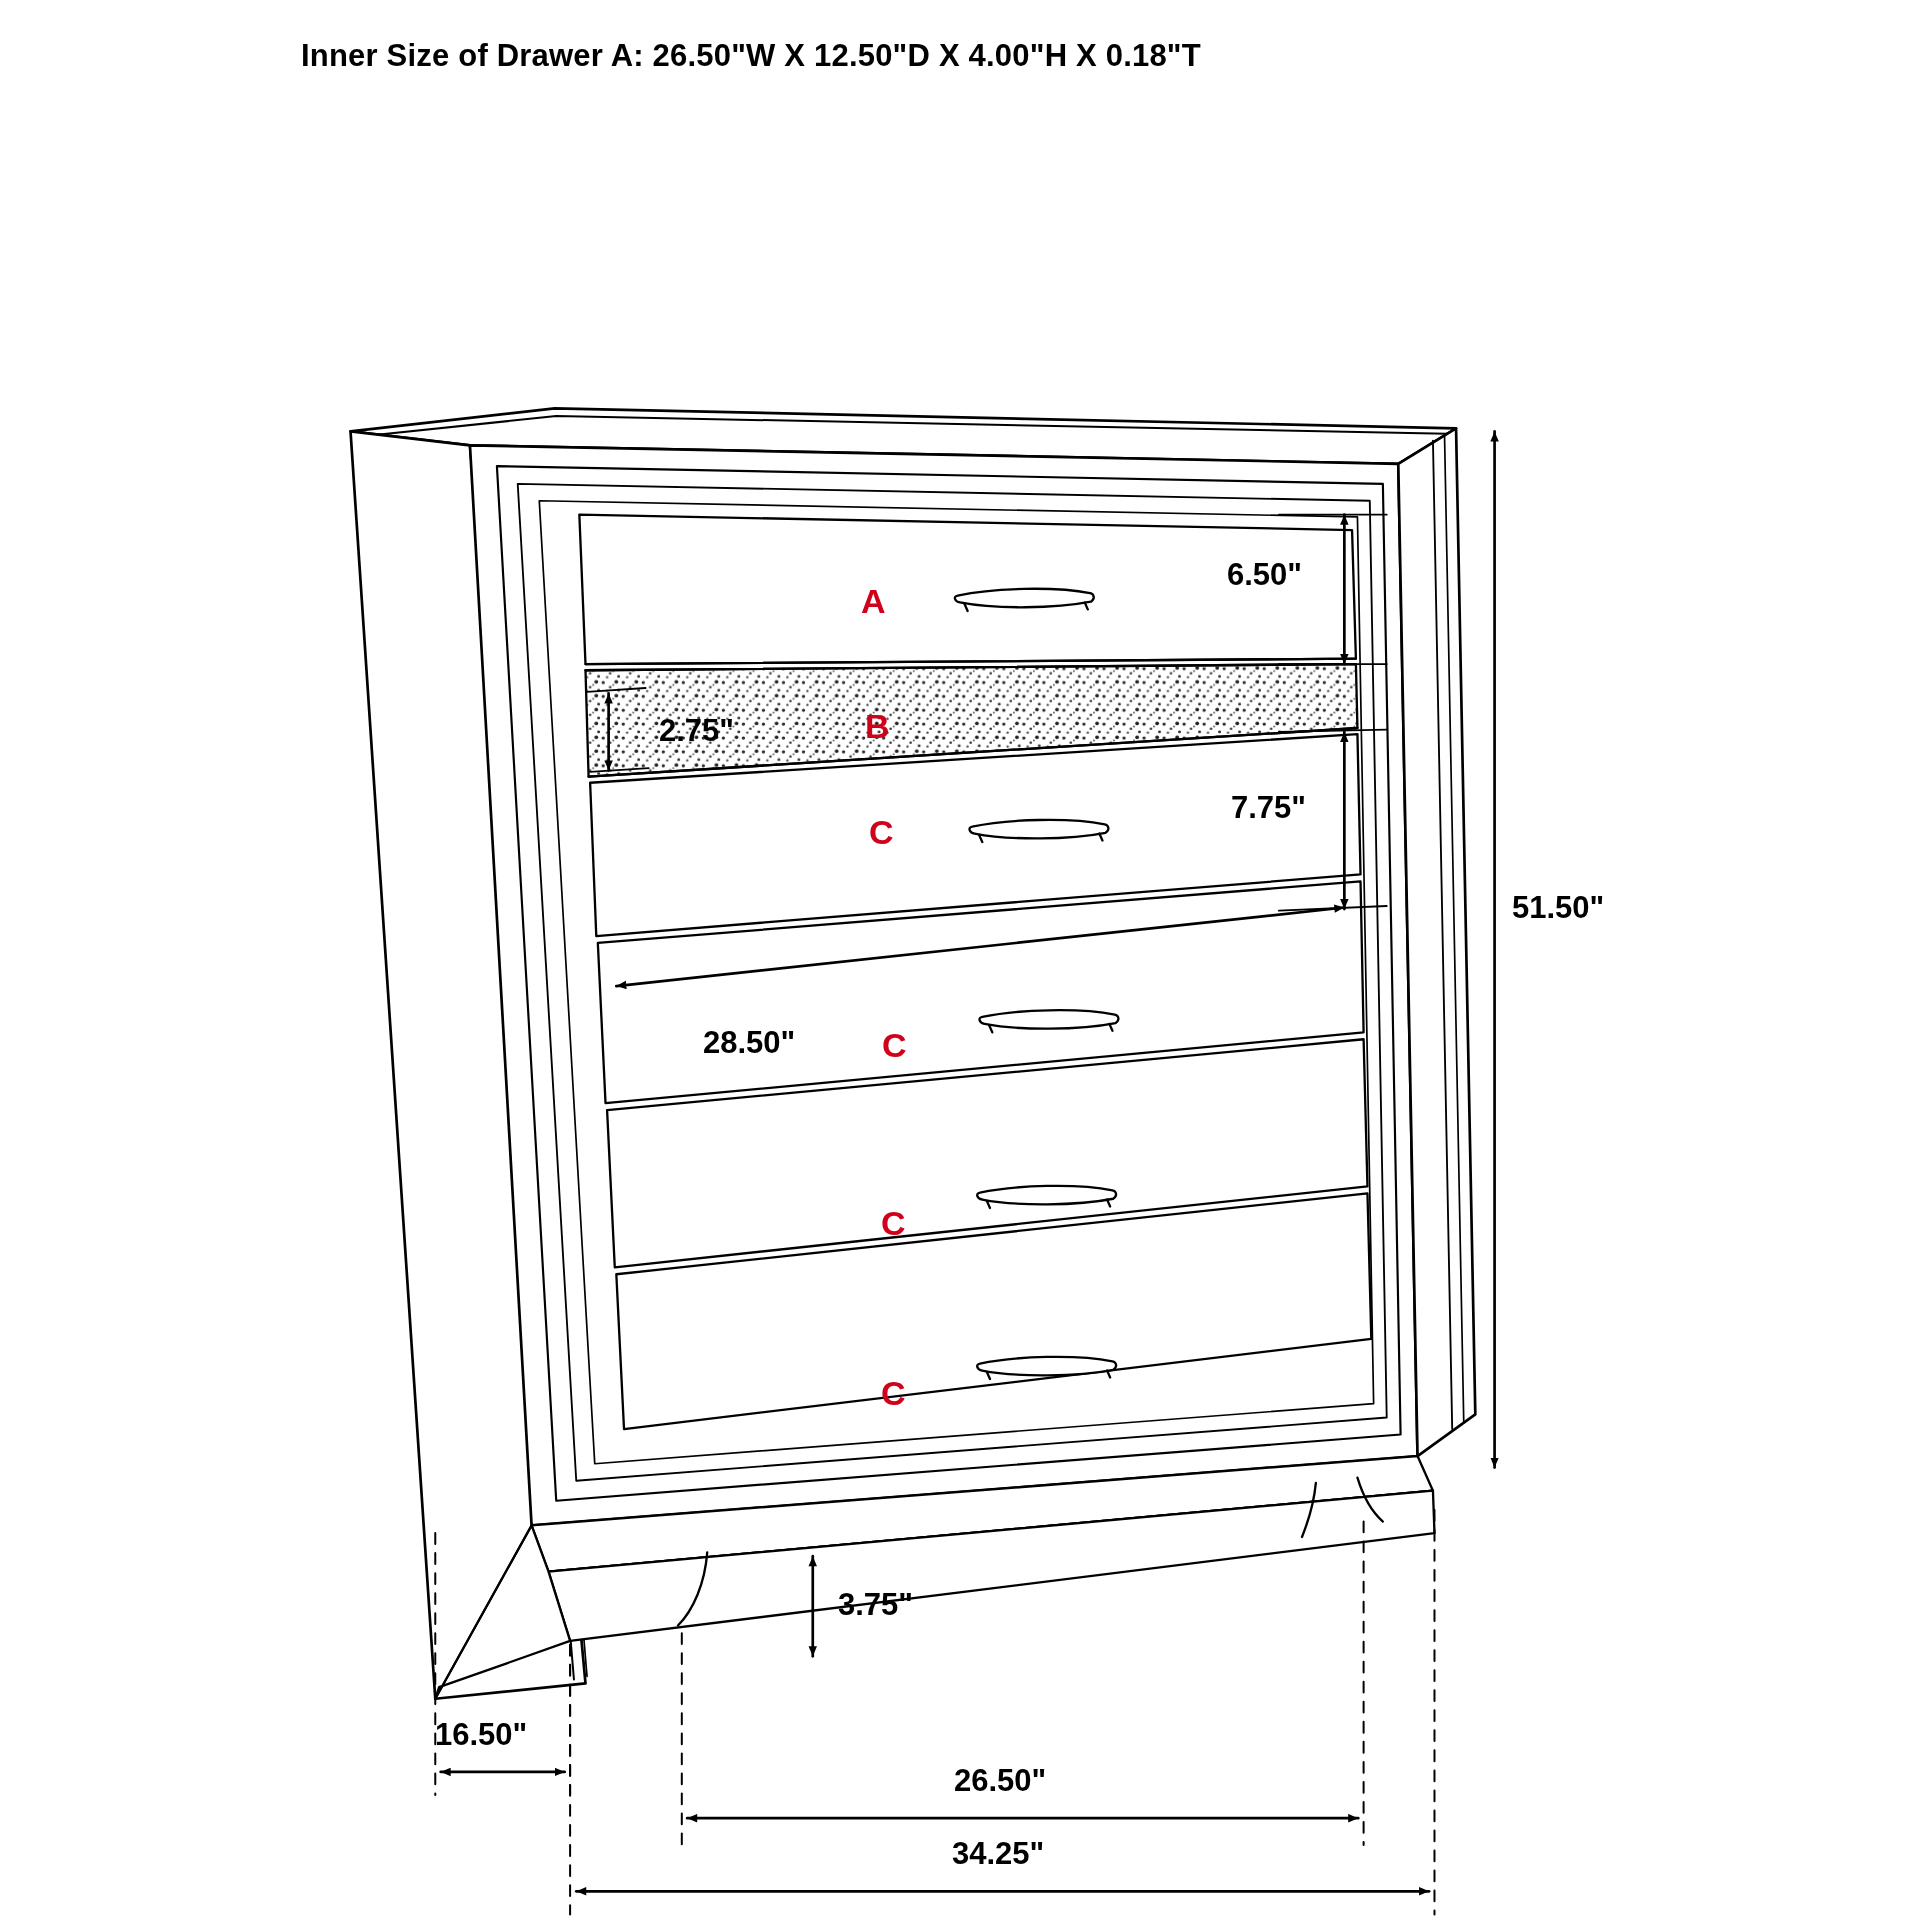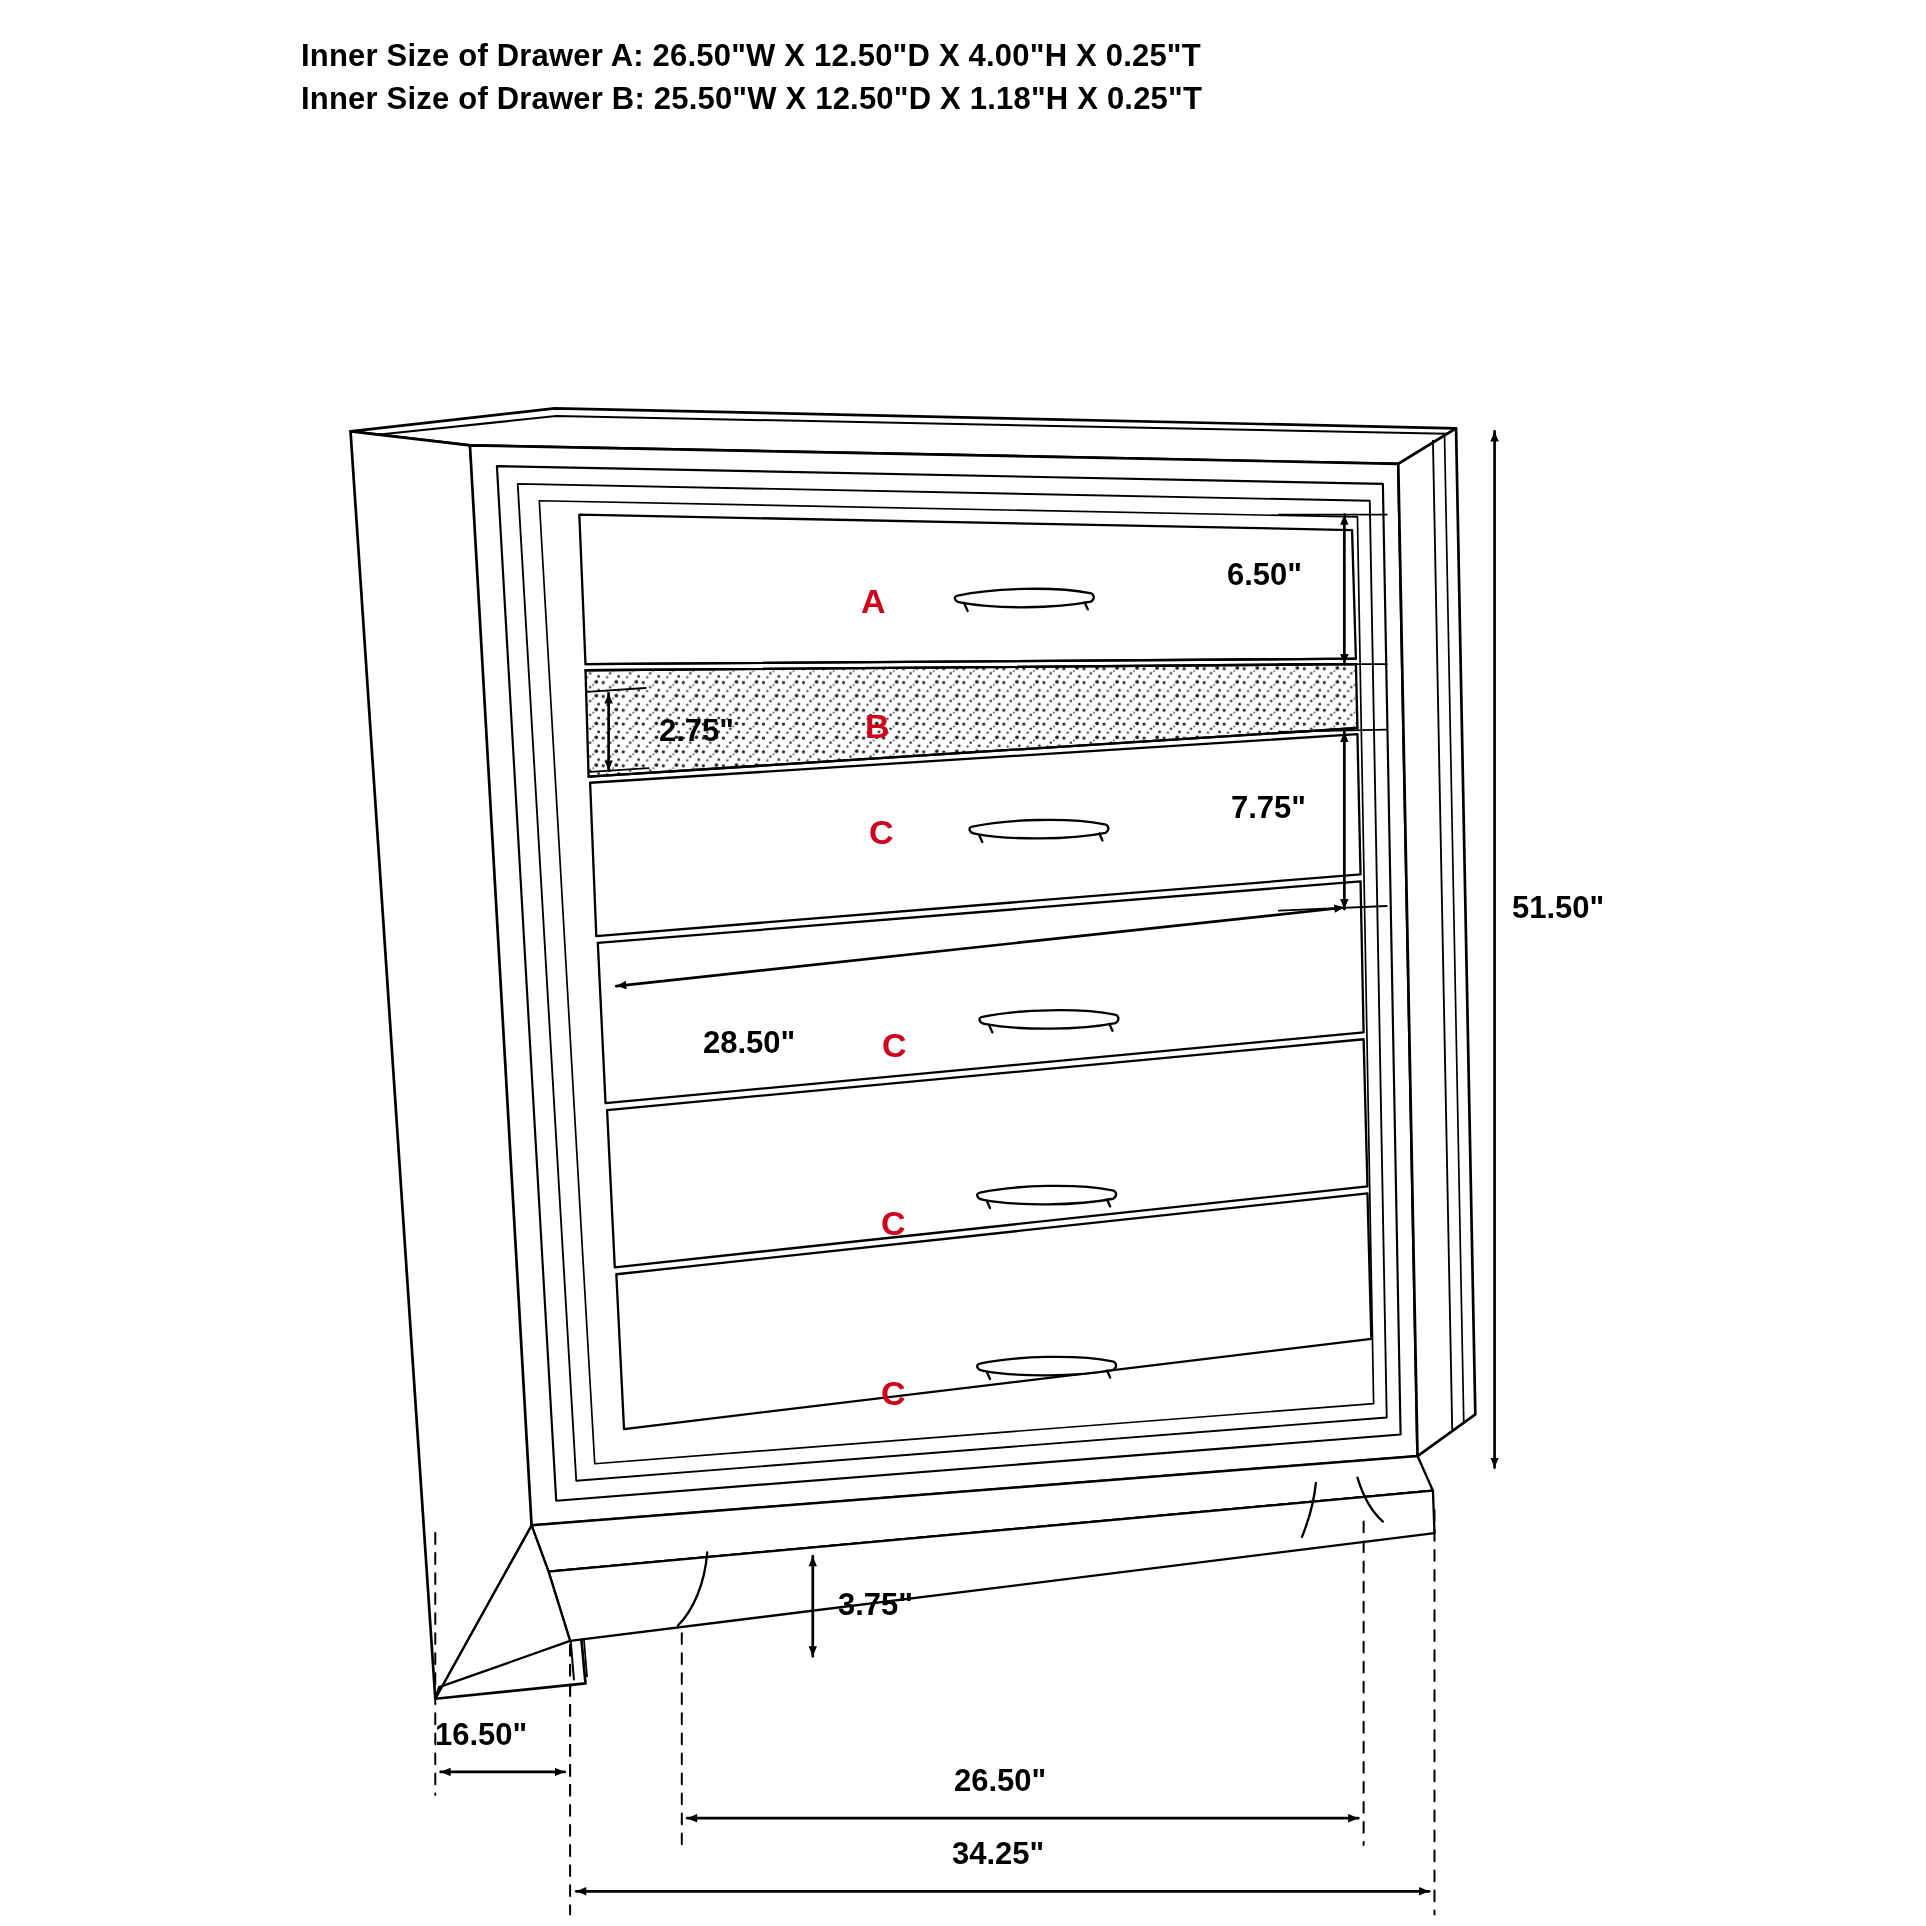--- a/index.html
+++ b/index.html
@@ -55,22 +55,21 @@
     color: #d0021b;
     white-space: nowrap;
   }
 </style>
 </head>
 <body>
 
 <div id="stage">
 
   <div class="spec-block">
-    <div class="spec-line">Inner Size of Drawer A: 26.50"W X 12.50"D X 4.00"H X 0.25"T</div>
-    <div class="spec-line">Inner Size of Drawer B: 25.50"W X 12.50"D X 1.18"H X 0.25"T</div>
+    <div class="spec-line">Inner Size of Drawer A: 26.50"W X 12.50"D X 4.00"H X 0.18"T</div>
   </div>
 
   <svg id="drawing" viewBox="0 0 2500 2500">
     <defs>
       <marker id="arrowEnd" markerWidth="16" markerHeight="16" refX="13" refY="5.5" orient="auto" markerUnits="userSpaceOnUse">
         <path d="M0,0 L13,5.5 L0,11 z" fill="#000"></path>
       </marker>
       <marker id="arrowStart" markerWidth="16" markerHeight="16" refX="0" refY="5.5" orient="auto" markerUnits="userSpaceOnUse">
         <path d="M13,0 L0,5.5 L13,11 z" fill="#000"></path>
       </marker>

